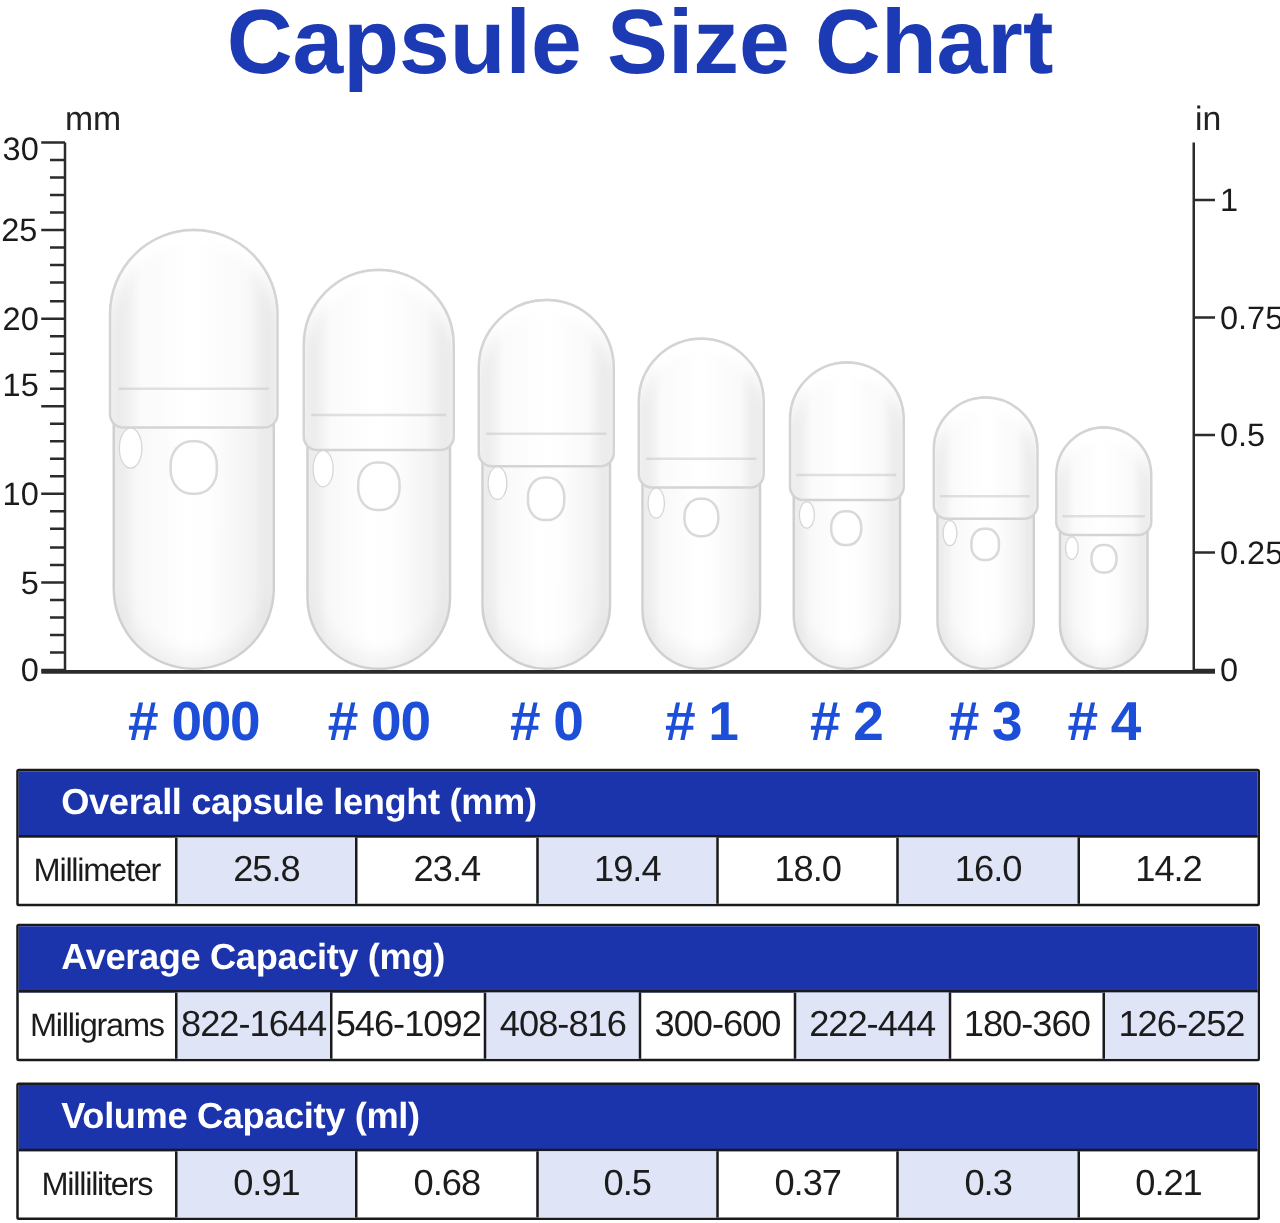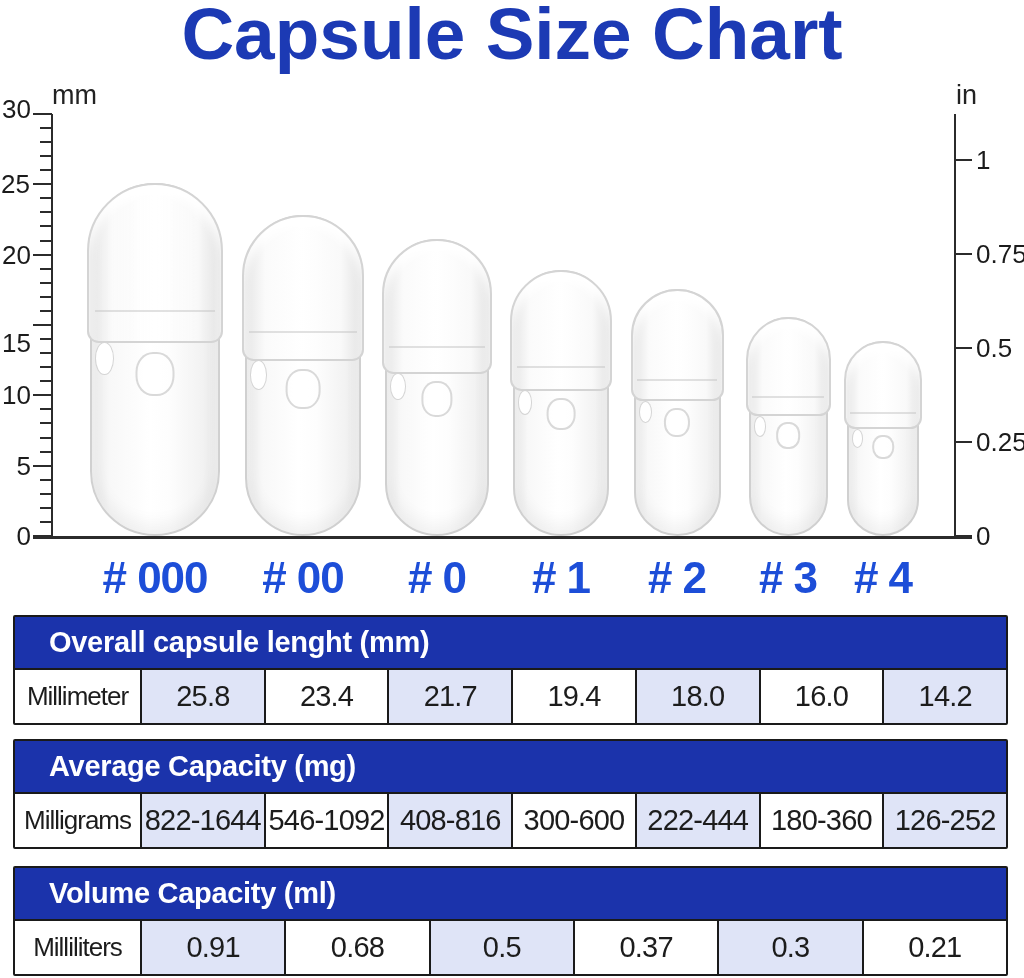--- a/index.html
+++ b/index.html
@@ -77,39 +77,39 @@
     <div class="tick" style="top: 436.51px; left: 40px; width: 12px;"></div>
     <div class="tick" style="top: 422.44px; left: 40px; width: 12px;"></div>
     <div class="tick" style="top: 408.37px; left: 40px; width: 12px;"></div>
     <div class="tick" style="top: 394.3px; left: 33px; width: 19px;"></div>
     <div class="tick-num left" style="top: 379.3px;">10</div>
     <div class="tick" style="top: 380.23px; left: 40px; width: 12px;"></div>
     <div class="tick" style="top: 366.16px; left: 40px; width: 12px;"></div>
     <div class="tick" style="top: 352.09px; left: 40px; width: 12px;"></div>
     <div class="tick" style="top: 338.02px; left: 40px; width: 12px;"></div>
     <div class="tick" style="top: 323.95px; left: 33px; width: 19px;"></div>
-    <div class="tick-num left" style="top: 327px;">15</div>
+    <div class="tick-num left" style="top: 292px;">15</div>
     <div class="tick" style="top: 309.88px; left: 40px; width: 12px;"></div>
     <div class="tick" style="top: 295.81px; left: 40px; width: 12px;"></div>
     <div class="tick" style="top: 281.74px; left: 40px; width: 12px;"></div>
     <div class="tick" style="top: 267.67px; left: 40px; width: 12px;"></div>
     <div class="tick" style="top: 253.6px; left: 33px; width: 19px;"></div>
     <div class="tick-num left" style="top: 238.6px;">20</div>
     <div class="tick" style="top: 239.53px; left: 40px; width: 12px;"></div>
     <div class="tick" style="top: 225.46px; left: 40px; width: 12px;"></div>
     <div class="tick" style="top: 211.39px; left: 40px; width: 12px;"></div>
     <div class="tick" style="top: 197.32px; left: 40px; width: 12px;"></div>
     <div class="tick" style="top: 183.25px; left: 33px; width: 19px;"></div>
     <div class="tick-num left" style="top: 168.25px; text-align: center;">25</div>
     <div class="tick" style="top: 169.18px; left: 40px; width: 12px;"></div>
     <div class="tick" style="top: 155.11px; left: 40px; width: 12px;"></div>
     <div class="tick" style="top: 141.04px; left: 40px; width: 12px;"></div>
     <div class="tick" style="top: 126.97px; left: 40px; width: 12px;"></div>
     <div class="tick" style="top: 112.9px; left: 33px; width: 19px;"></div>
-    <div class="tick-num left" style="top: 93px;">30</div>
+    <div class="tick-num left" style="top: 103px;">30</div>
   </div>
 <div id="right-ticks">
     <div class="tick" style="top: 535px; left: 956px; width: 16px;"></div>
     <div class="tick-num right" style="top: 520px;">0</div>
     <div class="tick" style="top: 441px; left: 956px; width: 16px;"></div>
     <div class="tick-num right" style="top: 426px;">0.25</div>
     <div class="tick" style="top: 347px; left: 956px; width: 16px;"></div>
     <div class="tick-num right" style="top: 332px;">0.5</div>
     <div class="tick" style="top: 253px; left: 956px; width: 16px;"></div>
     <div class="tick-num right" style="top: 238px;">0.75</div>
@@ -169,21 +169,20 @@
     <div class="size-label" style="left: 713px;"># 3</div>
     <div class="size-label" style="left: 808px;"># 4</div>
   </div>
 
 <div class="tbl" id="table-length">
   <div class="tbl-header">Overall capsule lenght (mm)</div>
   <div class="tbl-row">
     <div class="c lbl">Millimeter</div>
     <div class="c v">25.8</div>
     <div class="c v">23.4</div>
-    <div class="c v">21.7</div>
     <div class="c v">19.4</div>
     <div class="c v">18.0</div>
     <div class="c v">16.0</div>
     <div class="c v">14.2</div>
   </div>
 </div>
 
 <div class="tbl" id="table-capacity">
   <div class="tbl-header">Average Capacity (mg)</div>
   <div class="tbl-row">

